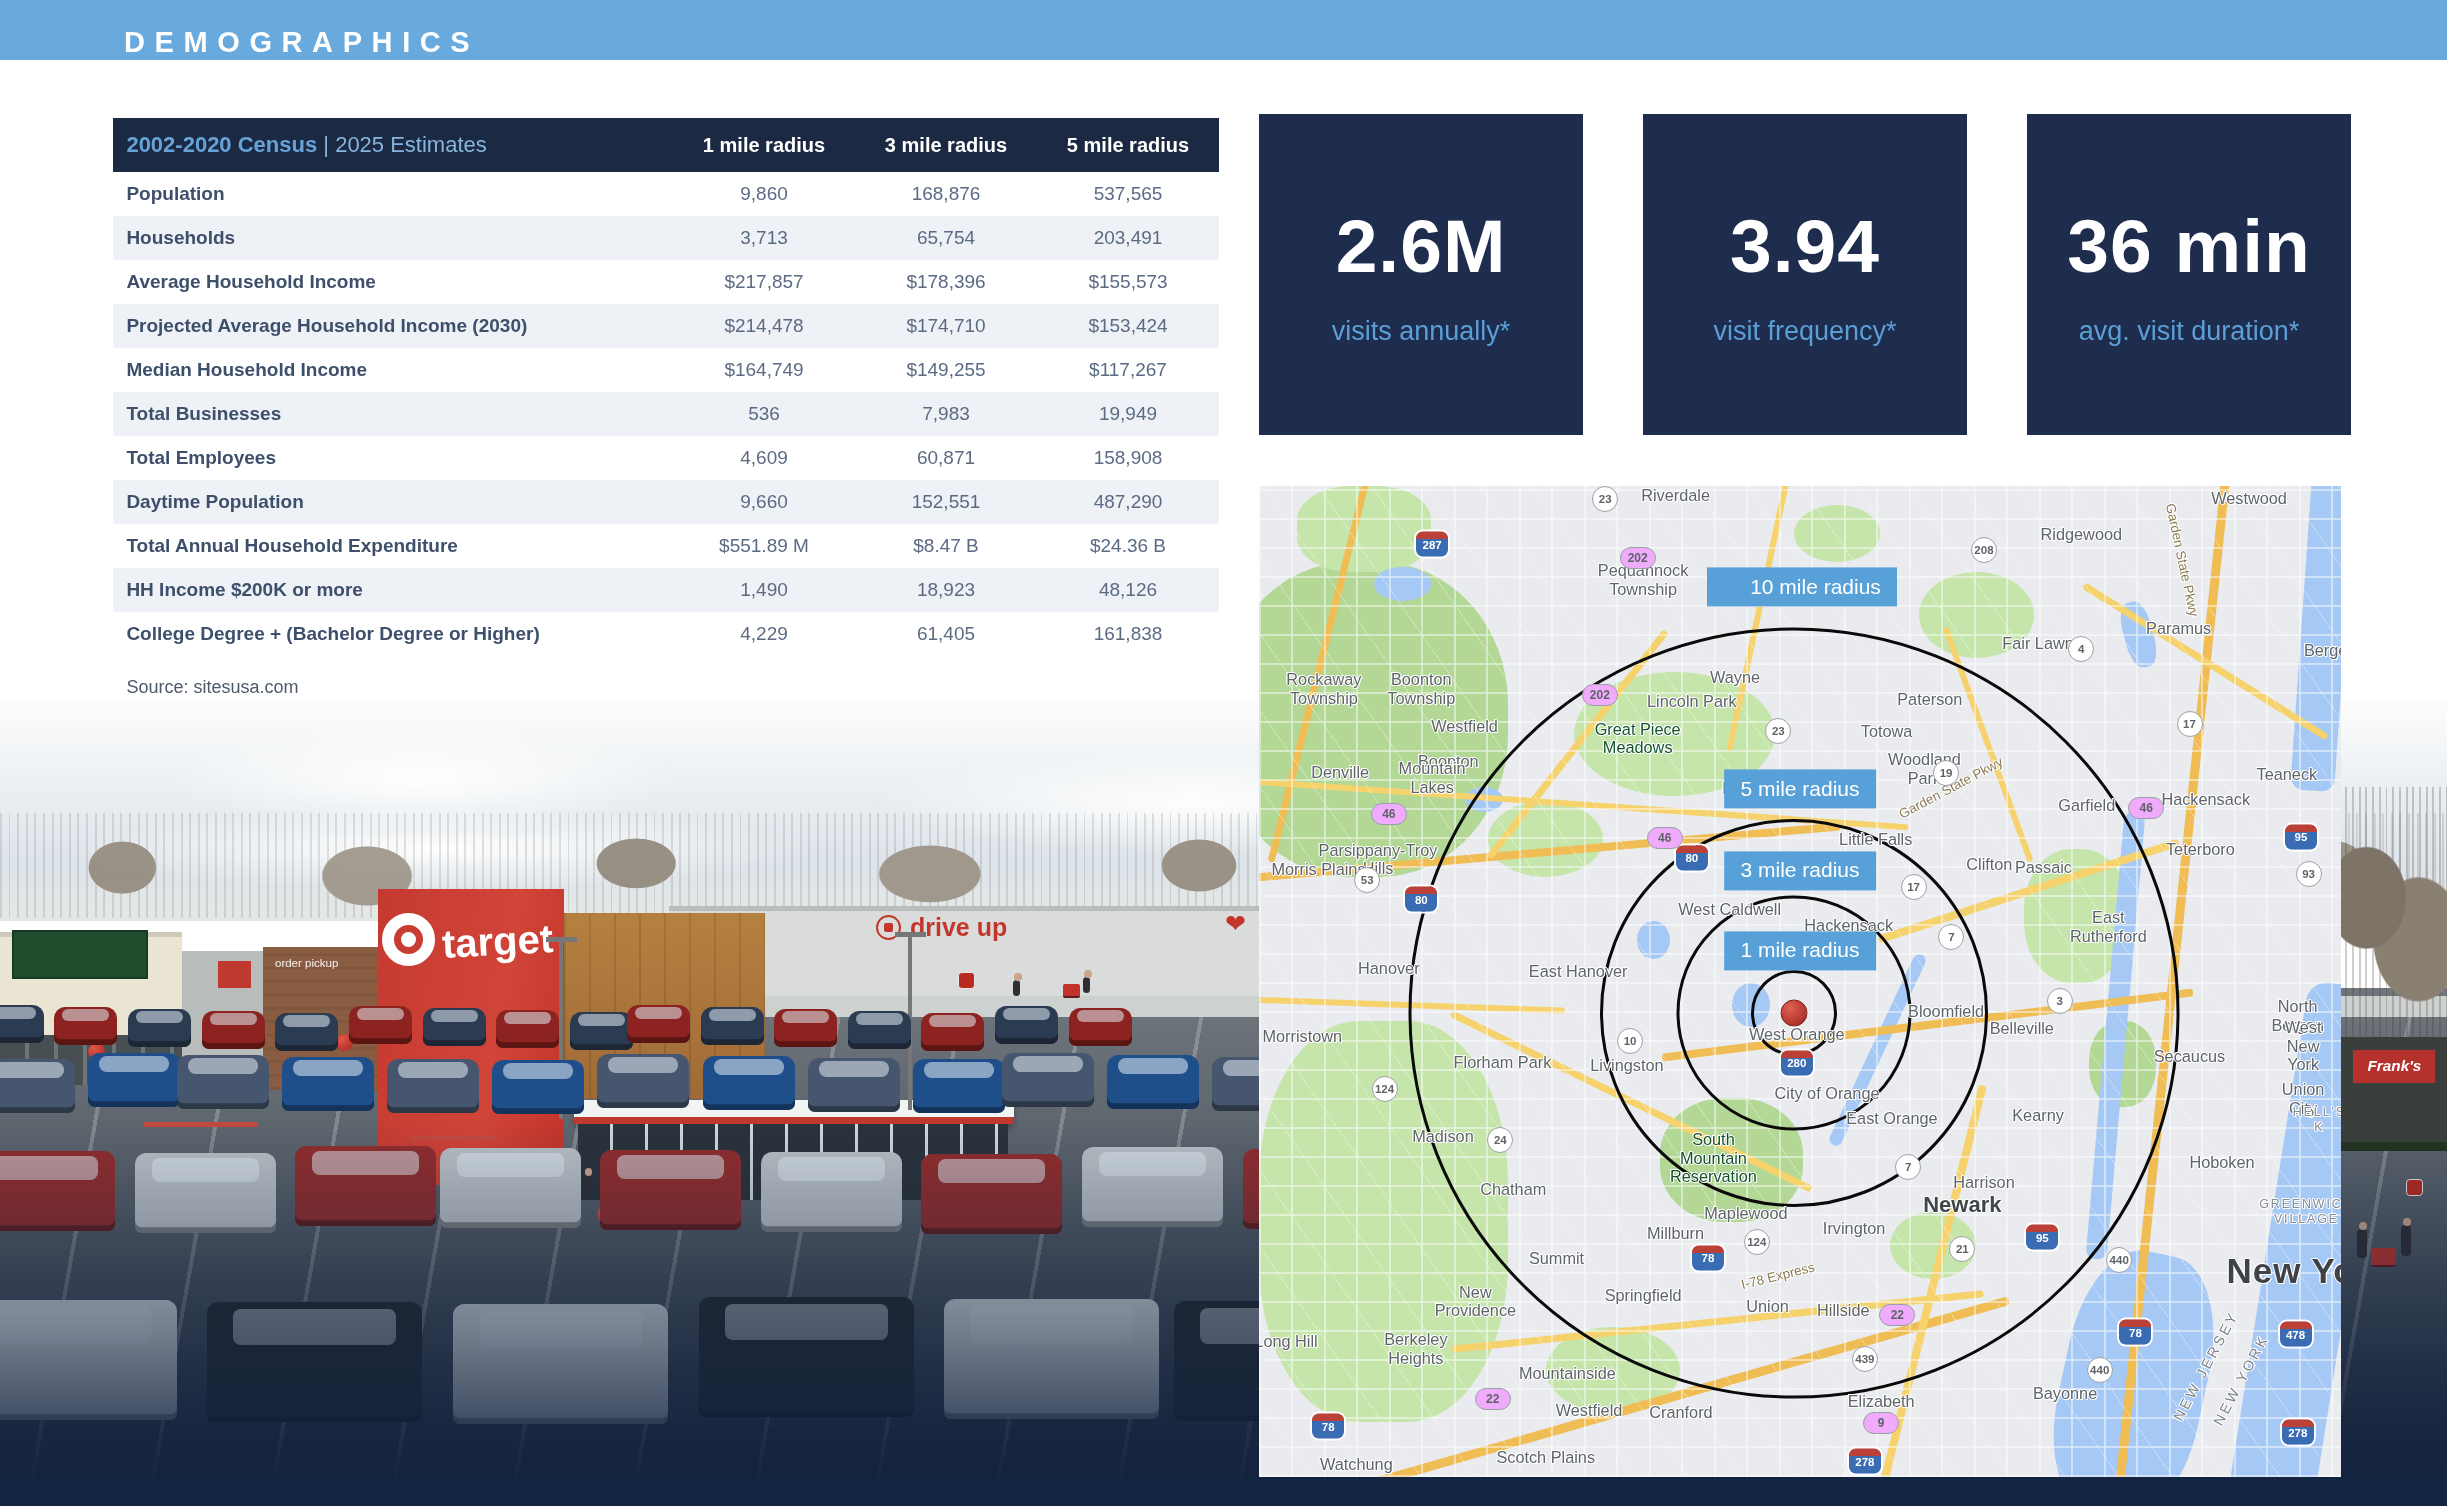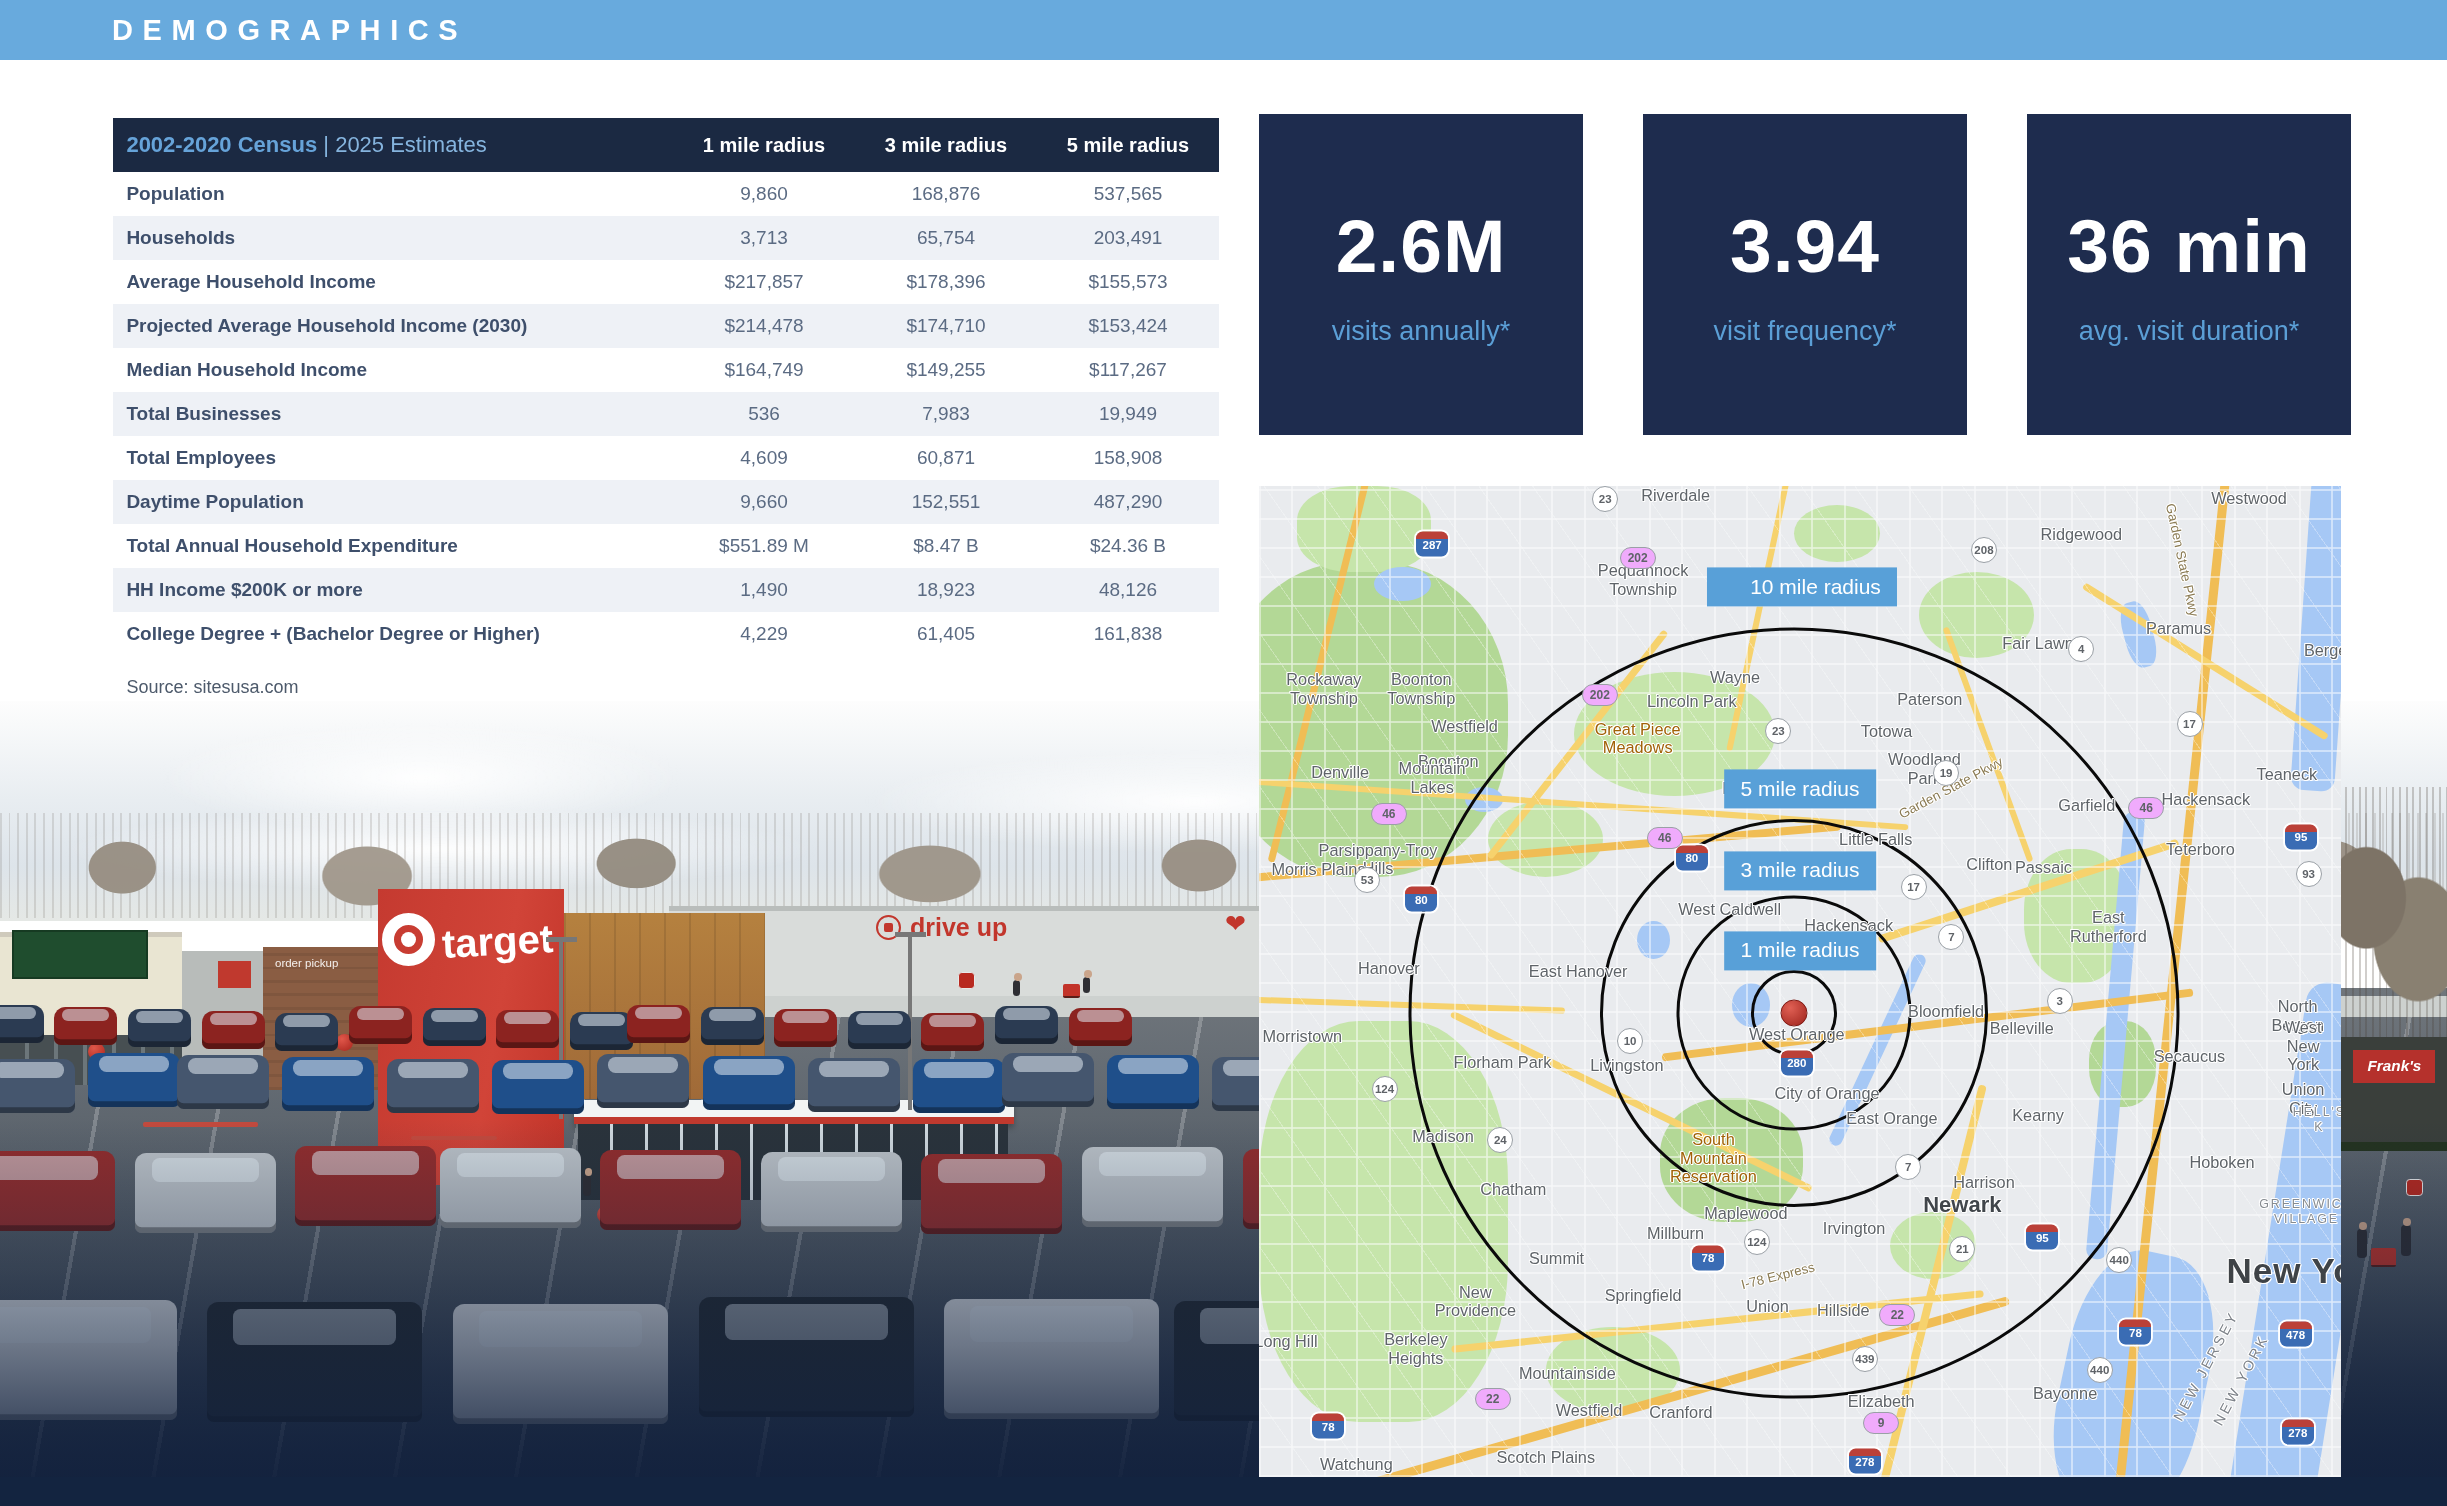--- a/index.html
+++ b/index.html
@@ -1,20 +1,20 @@
 <!DOCTYPE html>
 <html><head>
 <meta charset="utf-8">
 <style>
   html,body{margin:0;padding:0;background:#fff;}
   .page{position:relative;width:2447px;height:1506px;background:#fff;overflow:hidden;
         font-family:"Liberation Sans",sans-serif;}
   
   .topbar{position:absolute;left:0;top:0;width:2447px;height:60px;background:#68aadd;}
-  .topbar .t{margin:0;line-height:60px;padding-left:112px;font-size:29px;font-weight:bold;
+  .topbar .t{margin:12px;line-height:60px;padding-left:112px;font-size:29px;font-weight:bold;
              letter-spacing:9.6px;color:#fff;}
   
   .census{position:absolute;left:113px;top:118px;width:1106px;}
   .thead{display:flex;align-items:center;background:#1b2942;height:54px;}
   .thead .title{flex:1;padding-left:13.4px;font-size:22px;white-space:nowrap;}
   .thead .title .b{color:#66a3d9;font-weight:bold;}
   .thead .title .s{color:#85b4de;font-weight:normal;}
   .thead .col{width:182px;text-align:center;color:#fff;font-weight:bold;font-size:20px;}
   .trow{display:flex;align-items:center;height:44px;}
   .trow.alt{background:#eef1f6;}
@@ -111,21 +111,21 @@
   .rd{position:absolute;background:#f6d26d;border-radius:3.8px;}
   .rd.o{background:#f0bd55;}
   .ring{position:absolute;border:3.8px solid #0a0a0a;border-radius:50%;transform:translate(-50%,-50%);}
   .pin{position:absolute;width:25px;height:25px;border-radius:50%;transform:translate(-50%,-50%);
       background:radial-gradient(circle at 35% 30%,#e06054,#9c221b);border:1.9px solid #7e1812;}
   .chip{position:absolute;transform:translate(-50%,-50%);background:#58a0d8;color:#fff;
       font-size:21px;padding:7.6px 16.3px;white-space:nowrap;}
   .lb{position:absolute;transform:translate(-50%,-50%);color:#5f6469;font-size:16.3px;line-height:1.15;
       white-space:pre-line;text-align:center;
       text-shadow:0 1px 0 #fff,0 -1px 0 #fff,1px 0 0 #fff,-1px 0 0 #fff,1px 1px 0 #fff,-1px -1px 0 #fff;}
-  .lb.p{color:#a16207;}
+  .lb.p{color:#14532d;}
   .lb.b{font-size:22px;font-weight:bold;color:#41464b;}
   .lb.m{font-size:35px;font-weight:bold;color:#3f4347;letter-spacing:1px;white-space:nowrap;}
   .lb.a{font-size:12.4px;letter-spacing:1.9px;color:#868b90;}
   .lb.s{font-size:14.3px;letter-spacing:2.9px;color:#7d8289;white-space:nowrap;}
   .lb.r{font-size:13.4px;color:#8a7a52;white-space:nowrap;}
   .sh{position:absolute;transform:translate(-50%,-50%);display:flex;align-items:center;
       justify-content:center;font-weight:bold;box-sizing:border-box;}
   .sh.i{width:32px;height:25px;border-radius:6.7px;color:#fff;font-size:11.5px;
       background:linear-gradient(#bb4038 0 7.6px,#3a6cb4 7.6px);box-shadow:0 0 0 1.9px #fff;}
   .sh.u{width:36px;height:22px;border-radius:11.5px;background:#f0abfc;border:1.9px solid #9aa0a6;color:#5f6368;font-size:12px;}

